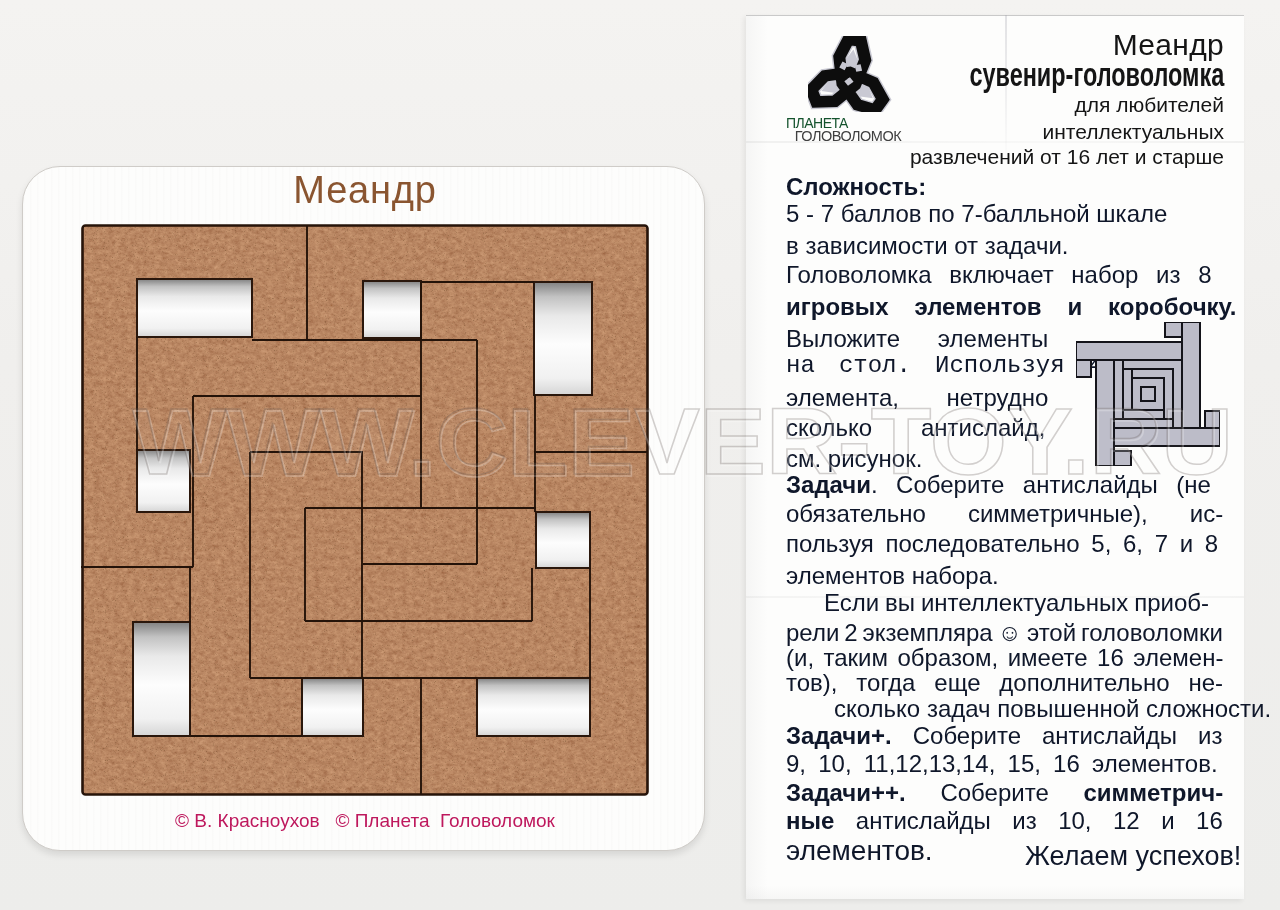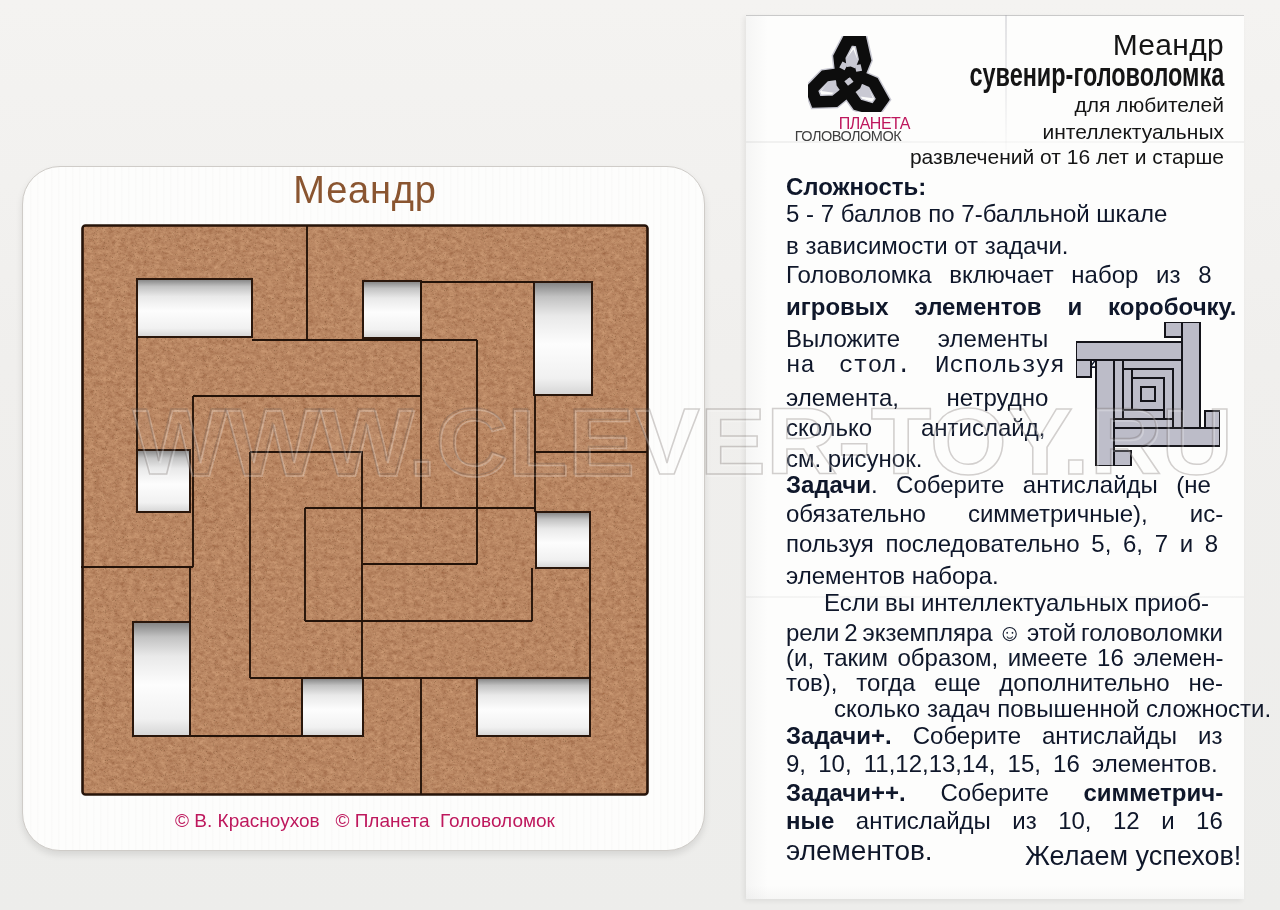--- a/index.html
+++ b/index.html
@@ -120,21 +120,21 @@
     <path d="M53.7 71.0 L35.8 51.0 L29.0 23.7 L35.6 4.2 L48.2 4.0 L55.1 23.1 L48.6 50.5 L30.8 70.7 L12.5 74.0 L6.0 61.9 L17.4 45.7 L41.7 38.3 L66.3 45.4 L78.0 61.5 L71.9 73.9 Z" fill="none" stroke="#c7c7d1" stroke-width="15"></path>
     <path d="M53.7 71.0 L35.8 51.0 L29.0 23.7 L35.6 4.2 L48.2 4.0 L55.1 23.1 L48.6 50.5 L30.8 70.7 L12.5 74.0 L6.0 61.9 L17.4 45.7 L41.7 38.3 L66.3 45.4 L78.0 61.5 L71.9 73.9 Z" fill="none" stroke="#0d0d0d" stroke-width="12"></path>
     <g fill="#c7c7d1">
       <rect x="31.5" y="29" width="6" height="7" transform="rotate(20 34.5 32.5)"></rect>
       <rect x="46.5" y="29" width="6" height="7" transform="rotate(-20 49.5 32.5)"></rect>
       <rect x="39" y="44.5" width="6" height="7" transform="rotate(45 42 48)"></rect>
     </g>
   </g>
 </svg>
 
-<div class="abs" style="left:786px;top:114.5px;width:124px;text-align:right;font-size:16px;letter-spacing:-0.5px;color:#be185d;">ПЛАНЕТА</div>
+<div class="abs" style="left:786px;top:114.5px;width:124px;text-align:left;font-size:14px;letter-spacing:-0.5px;color:#14532d;">ПЛАНЕТА</div>
 
 <div class="abs" style="left:786px;top:127.5px;width:124px;text-align:center;font-size:14.5px;letter-spacing:-0.5px;color:#404040;">ГОЛОВОЛОМОК</div>
 
 <div class="rt" style="top:29.5px;font-size:30px;line-height:30px;letter-spacing:0.3px;">Меандр</div>
 
 <div class="rt" style="top:56.5px;font-size:34px;line-height:34px;"><b style="display:inline-block;transform:scaleX(0.69);transform-origin:100% 50%;">сувенир-головоломка</b></div>
 
 <div class="rt" style="top:93px;">для любителей</div>
 
 <div class="rt" style="top:120px;margin-left:28px;">интеллектуальных</div>

